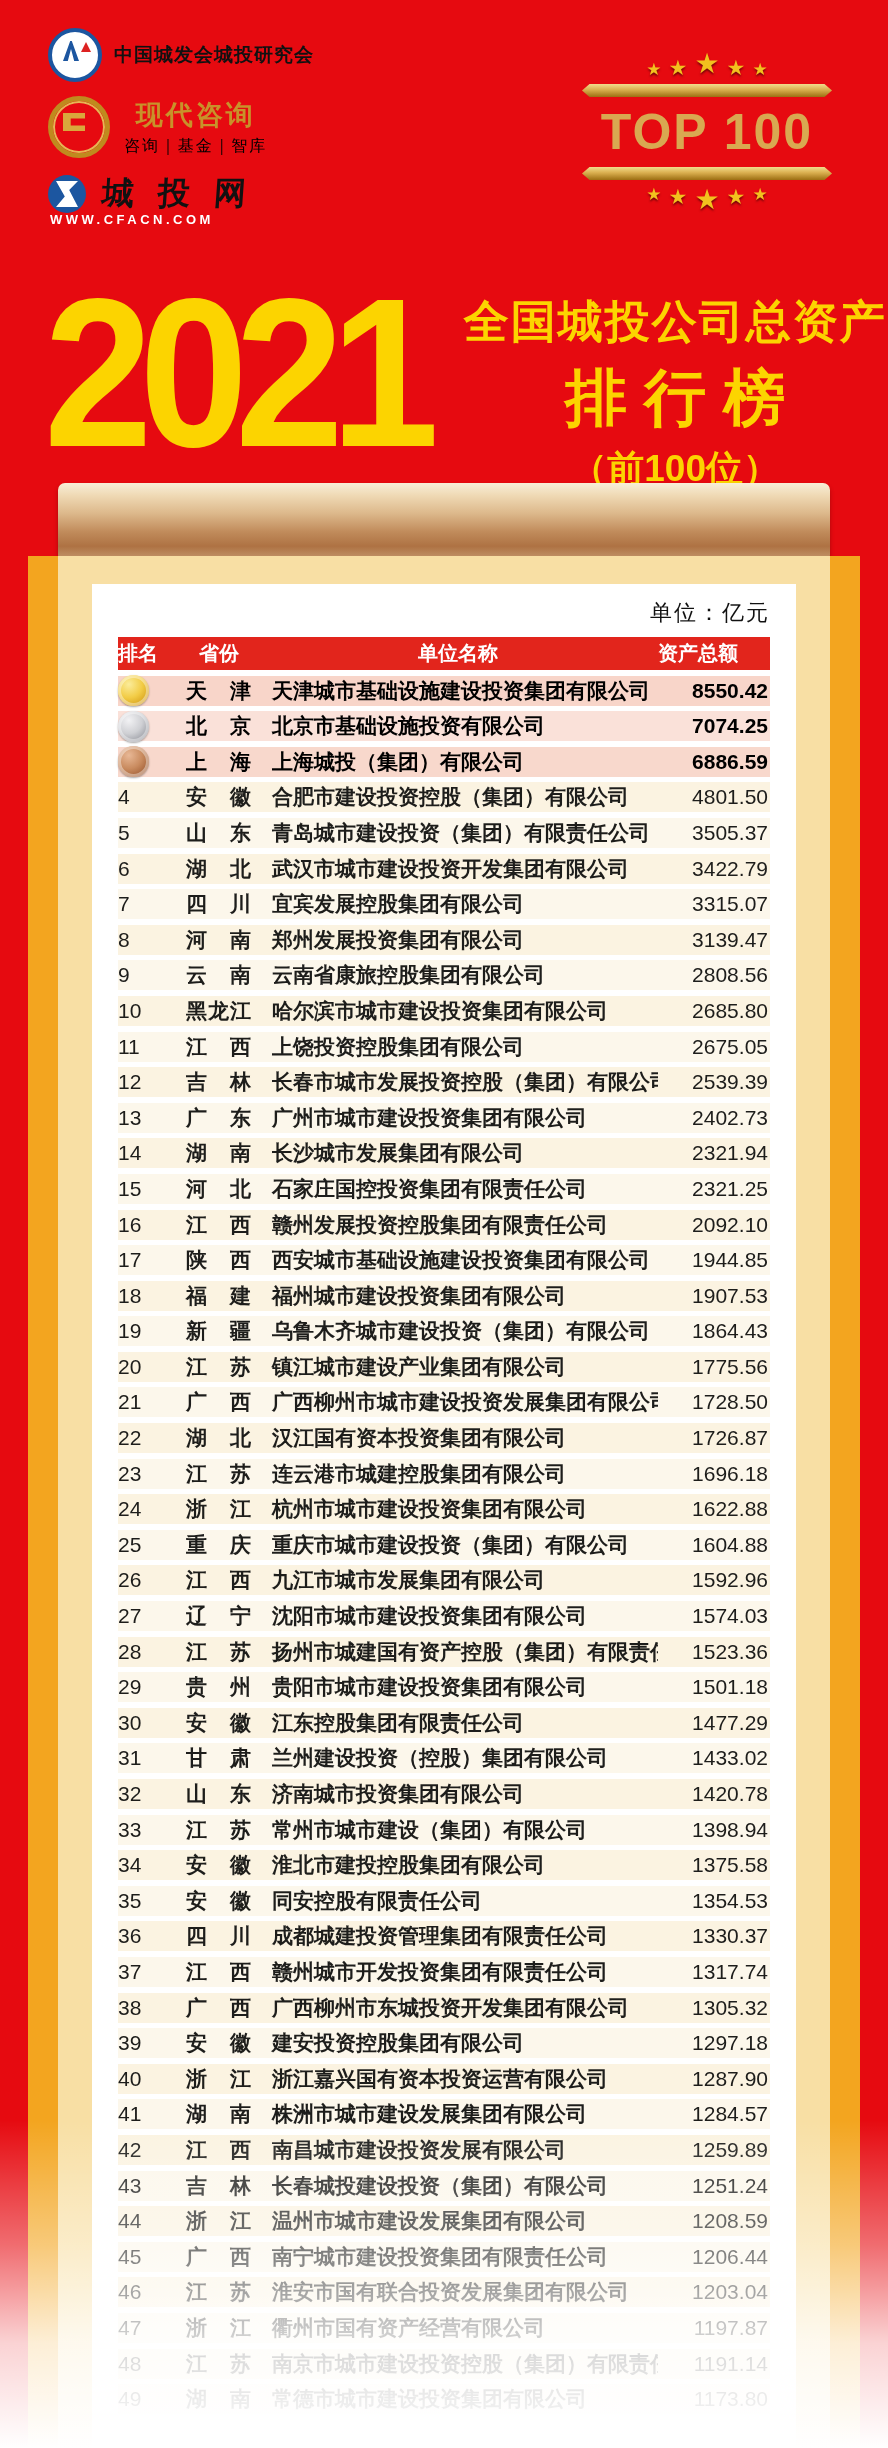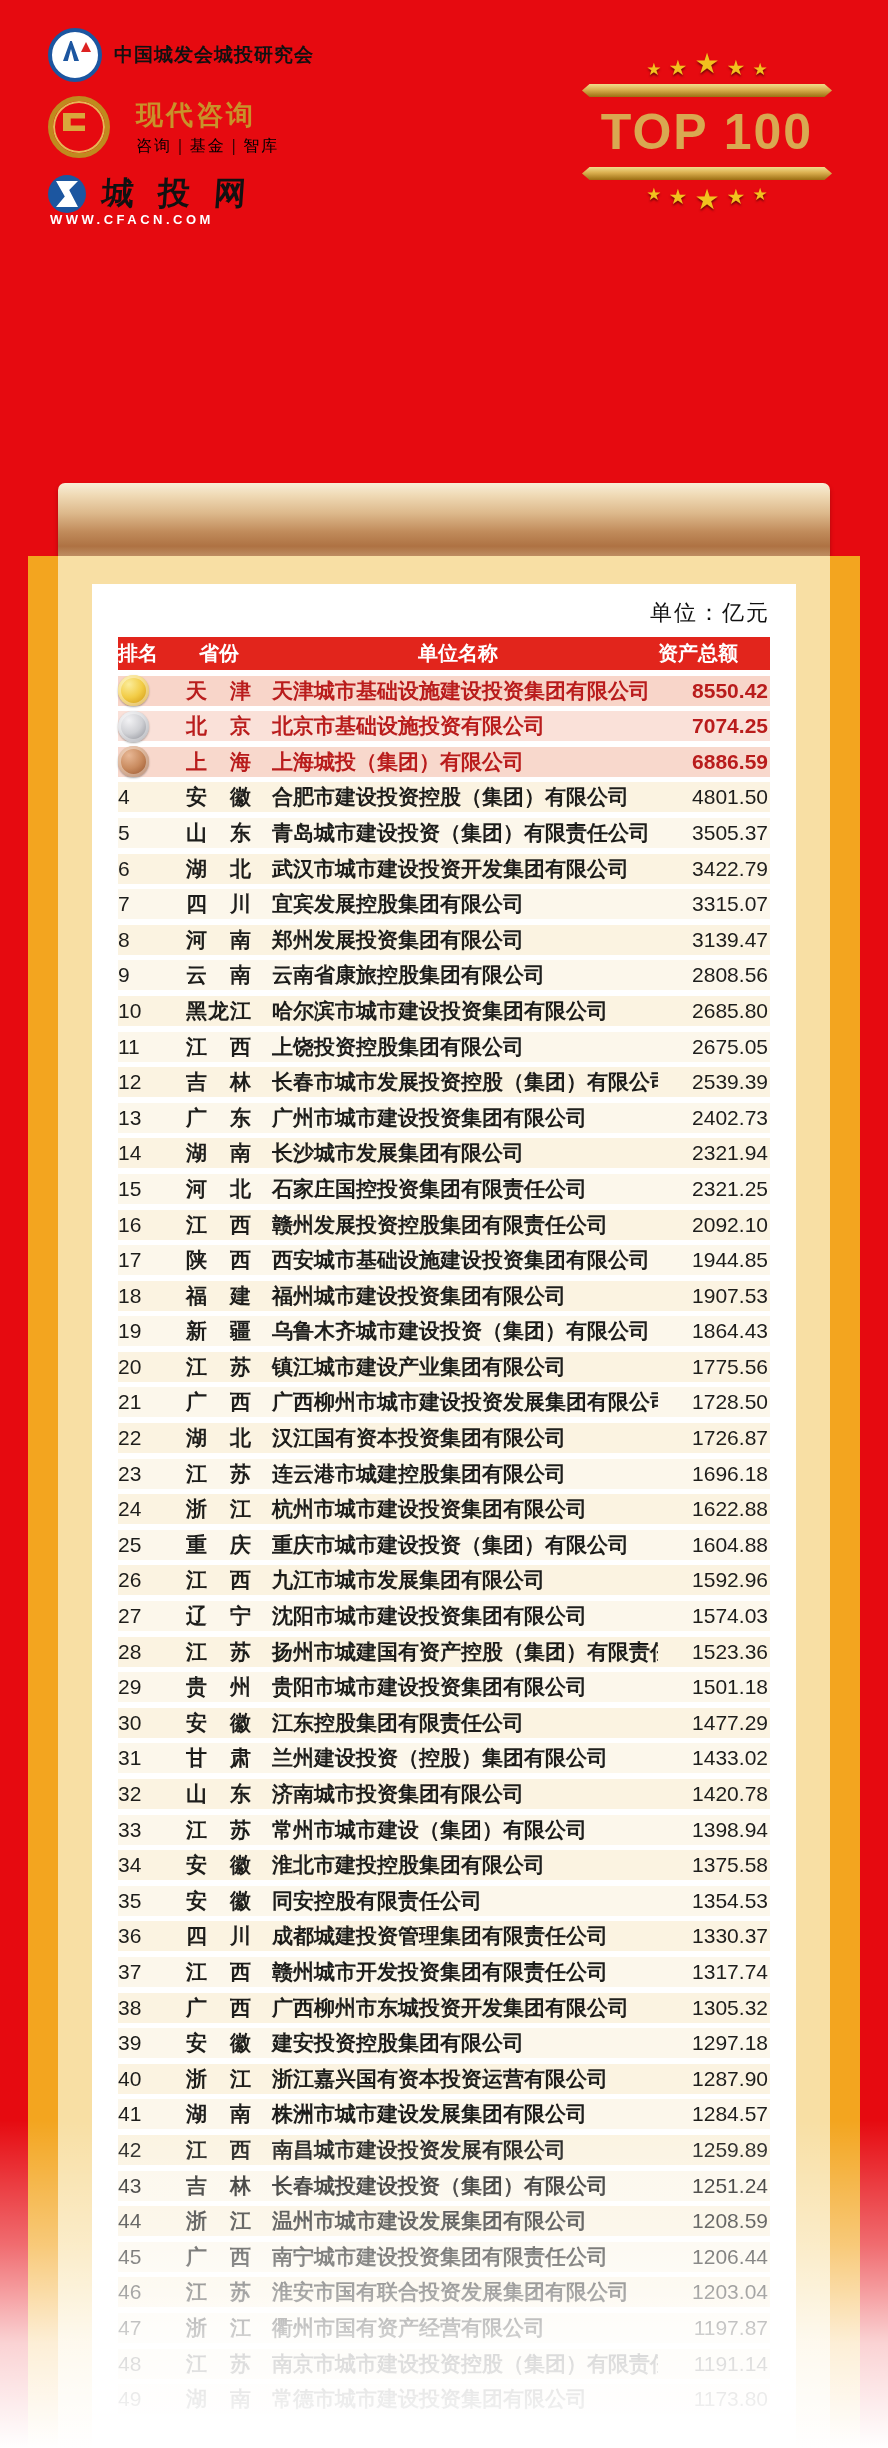--- a/index.html
+++ b/index.html
@@ -13,21 +13,21 @@
     position:relative;flex:0 0 auto;}
   .logo-circle::after{content:"";position:absolute;left:11px;top:9px;width:16px;height:20px;
     background:#1C56A0;clip-path:polygon(0 100%,45% 0,55% 0,100% 100%,70% 100%,50% 40%,30% 100%);}
   .logo-circle::before{content:"";position:absolute;right:7px;top:10px;width:10px;height:10px;background:#D22;
     clip-path:polygon(50% 0,100% 100%,0 100%);}
   .org1-label{margin-left:12px;font-size:19px;font-weight:700;color:#111;letter-spacing:1px;white-space:nowrap;}
   .logo-gold{width:52px;height:52px;border-radius:50%;border:5px solid #C08A1E;background:#E60A10;
     position:relative;flex:0 0 auto;box-shadow:0 0 0 2px #E6B754 inset;}
   .logo-gold::after{content:"";position:absolute;left:10px;top:12px;width:22px;height:18px;background:#D9A83C;
     clip-path:polygon(0 0,100% 0,100% 30%,35% 30%,35% 70%,100% 70%,100% 100%,0 100%);}
-  .org2{margin-left:26px;display:flex;flex-direction:column;}
+  .org2{margin-left:14px;display:flex;flex-direction:column;align-items:center;}
   .org2-name{font-size:27px;font-weight:700;color:#C8922A;letter-spacing:3px;}
   .org2-tag{font-size:16px;color:#000000;margin-top:3px;letter-spacing:2px;}
   .logo-swirl{width:38px;height:38px;border-radius:50%;background:#1C56A0;position:relative;flex:0 0 auto;}
   .logo-swirl::after{content:"";position:absolute;left:8px;top:6px;width:22px;height:26px;background:#fff;
     clip-path:polygon(0 0,100% 0,60% 35%,100% 100%,0 100%,40% 60%);}
   .org3-name{margin-left:16px;font-size:32px;font-weight:700;color:#111;font-family:"DejaVu Serif",serif;
     letter-spacing:24px;white-space:nowrap;transform:skewX(-4deg);}
   .org3-url{font-size:13px;font-weight:700;color:#fff;letter-spacing:3.5px;margin:-4px 0 0 2px;}
 
   
@@ -79,21 +79,21 @@
 
   .row{height:30px;margin-top:5.6px;display:flex;align-items:center;font-size:21px;color:#1D1D1B;}
   .row .col-prov{font-weight:700;letter-spacing:1px;}
   .row .col-name{font-weight:700;white-space:nowrap;overflow:hidden;}
   .row .col-val{font-weight:400;}
   .row.band-a{background:#FBF3E1;}
   .row.band-b{background:#FCF7EB;}
   .row.top1{background:#F8D5C9;}
   .row.top2{background:#FAE1D9;}
   .row.top3{background:#F8D8CC;}
-  .row.podium{color:#b91c1c;}
+  .row.podium{color:#000000;}
   .row.podium .col-val{font-weight:700;}
 
   .medal{display:inline-block;width:31px;height:31px;border-radius:50%;vertical-align:middle;
     box-shadow:inset 0 0 0 3px rgba(255,255,255,.4),0 1px 2px rgba(0,0,0,.35);}
   .medal.gold{background:radial-gradient(circle at 35% 30%,#FBEC9A,#F2CC46 45%,#D9A520 75%,#B97F12);}
   .medal.silver{background:radial-gradient(circle at 35% 30%,#F2F2F4,#CFD0D4 45%,#9FA1A8 75%,#83858C);}
   .medal.bronze{background:radial-gradient(circle at 35% 30%,#E8B896,#C98B5F 45%,#A5633A 75%,#8C4F2B);}
 
   .fade{position:absolute;left:0;right:0;top:2120px;height:328px;pointer-events:none;z-index:6;
     background:linear-gradient(180deg,rgba(255,255,255,0) 0%,rgba(255,255,255,.4) 38%,rgba(255,255,255,.82) 68%,#fff 100%);}
@@ -135,20 +135,28 @@
     <div class="bar"></div>
     <div class="stars bottom">
         <span class="star s1"></span>
         <span class="star s2"></span>
         <span class="star s3"></span>
         <span class="star s4"></span>
         <span class="star s5"></span>
       </div>
   </div>
 
+  <div class="title-row">
+    <div class="year">2021</div>
+    <div class="title-text">
+      <div class="t-line1">全国城投公司总资产</div>
+      <div class="t-line2">排 行 榜</div>
+      <div class="t-line3">（前100位）</div>
+    </div>
+  </div>
 
   <div class="rod left"></div>
   <div class="rod right"></div>
   <div class="roll"></div>
 
   <div class="scroll-body">
     <div class="scroll-sheet">
       <div class="panel">
         <div class="unit-label">单位：亿元</div>
         <div class="thead">

